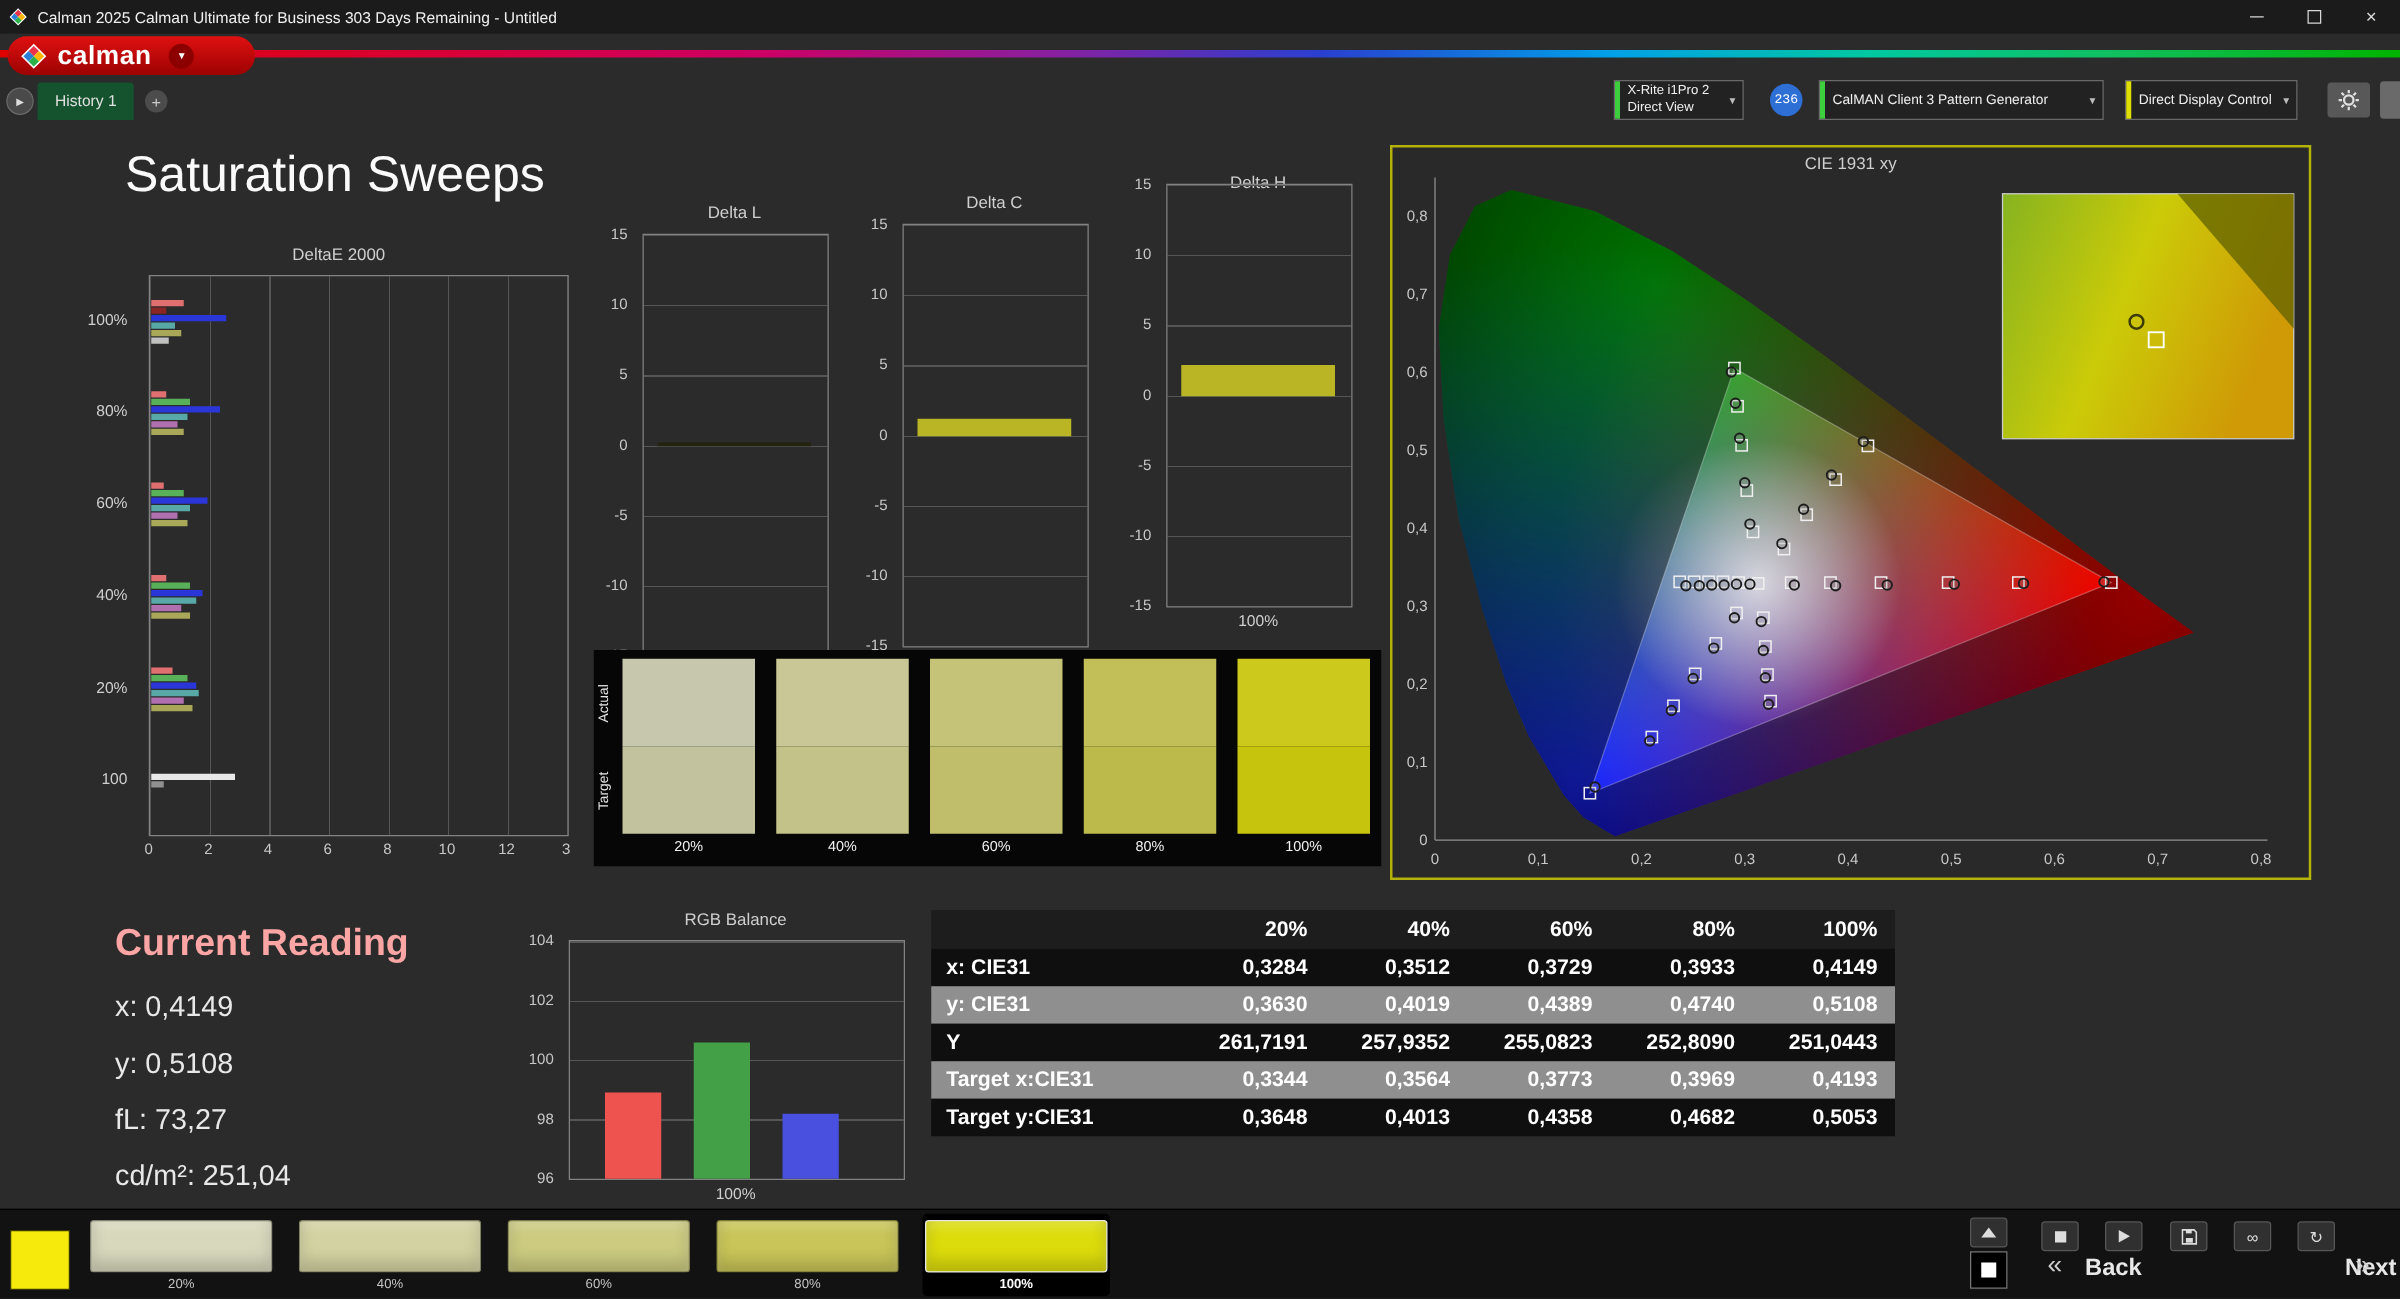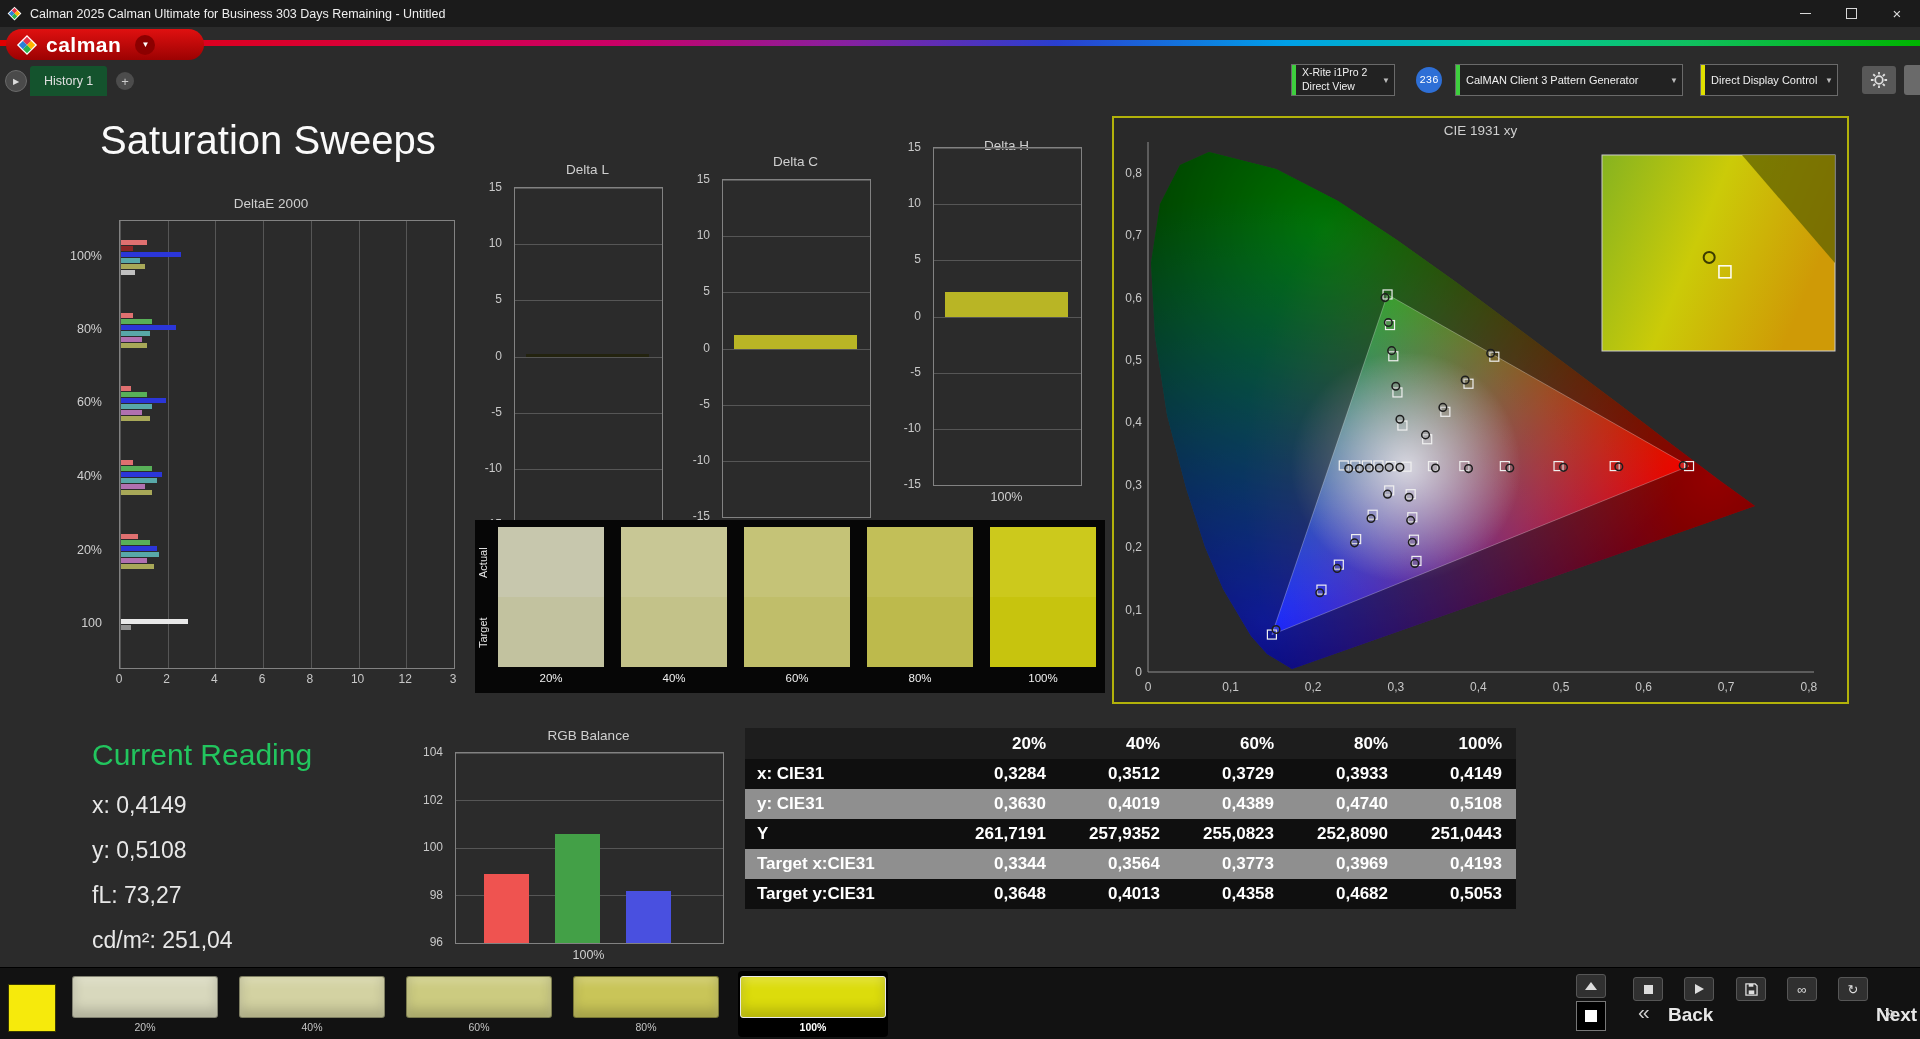--- a/index.html
+++ b/index.html
@@ -88,21 +88,21 @@
   #cie-svg{position:absolute;left:0;top:0;}
   text.stick{fill:#c8c8c8;font-size:12px;font-family:"Liberation Sans",sans-serif;}
   .tsq{fill:none;stroke:#f0f0f0;stroke-width:1.2;}
   .mpt{fill:rgba(130,130,130,0.25);stroke:#1d1d1d;stroke-width:1.5;}
   #gamut-triangle{fill:none;stroke:rgba(255,255,255,0.28);stroke-width:1;}
   .imc{fill:none;stroke:#3c3c00;stroke-width:2;}
   .ims{fill:none;stroke:#fff;stroke-width:1.5;}
 
   
   #current-reading{position:absolute;left:92px;top:738px;}
-  .cr-title{font-size:30px;color:#22c55e;margin-bottom:20px;}
+  .cr-title{font-size:30px;color:#fca5a5;margin-bottom:20px;font-weight:bold;}
   .cr-line{font-size:23px;color:#e8e8e8;margin-bottom:18px;}
 
   
   #rgb-plot{position:absolute;left:455px;top:752px;width:267px;height:190px;border:1px solid #828282;
     background-image:repeating-linear-gradient(to bottom,#565656 0 1px,transparent 1px 47.5px);}
   .rgbbar{position:absolute;bottom:0;width:45px;}
   #rgb-ticks{position:absolute;left:405px;top:752px;width:44px;height:190px;}
   #rgb-xlab{position:absolute;left:455px;top:948px;width:267px;text-align:center;font-size:12.5px;color:#cfcfcf;}
 
   

